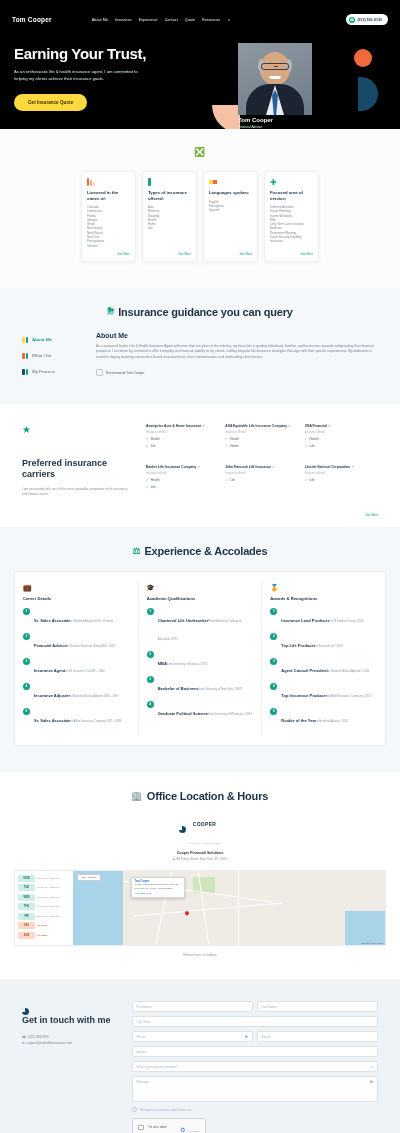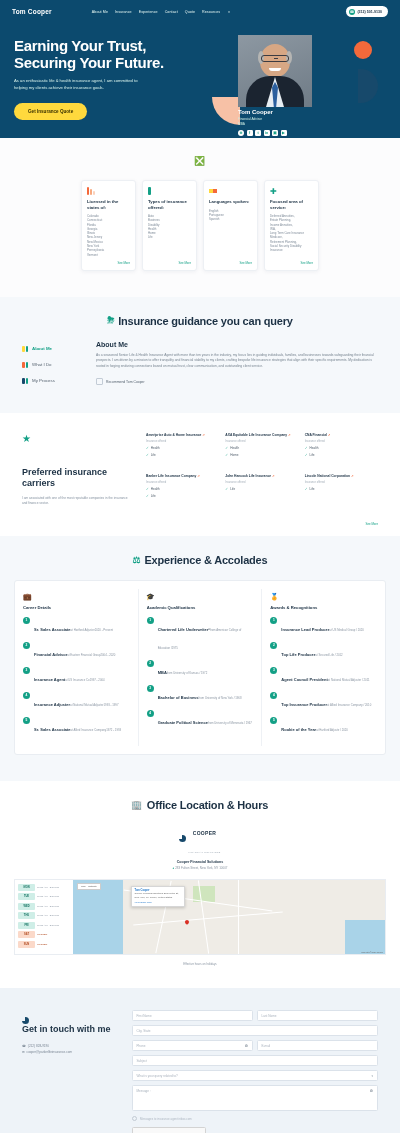--- a/index.html
+++ b/index.html
@@ -6,21 +6,21 @@
   body {
     width: 400px;
     font-family: "Liberation Sans", sans-serif;
     background: #ffffff;
     color: #1c3144;
     -webkit-font-smoothing: antialiased;
   }
   .page { width: 400px; overflow: hidden; }
 
   
-  .hero { background: #0c4a6e; padding: 0 0 18px 0; position: relative; overflow: hidden; }
+  .hero { background: #000000; padding: 8px 0 18px 0; position: relative; overflow: hidden; }
   .nav {
     display: flex; align-items: center; padding: 6px 12px 4px 12px;
   }
   .brand { color: #fff; font-size: 6.5px; font-weight: bold; letter-spacing: .2px; }
   .nav-links { display: flex; gap: 7px; margin-left: 40px; align-items: center; }
   .nav-link { color: #eafaf5; font-size: 3.6px; letter-spacing: .1px; }
   .nav-caret { font-size: 3px; color: #eafaf5; margin-left: 1px; }
   .phone-pill {
     margin-left: auto; background: #fff; border-radius: 10px;
     padding: 2.5px 6px 2.5px 3px; display: flex; align-items: center; gap: 2.5px;
@@ -278,21 +278,20 @@
       </div>
       <div class="phone-pill">
         <span class="phone-ic">☎</span>
         <span class="phone-num">(312) 501-9130</span>
       </div>
     </nav>
 
     <div class="hero-body">
       <div class="hero-left">
         <div class="hero-h1">Earning Your Trust,</div>
-        <div class="hero-h1">Securing Your Future.</div>
         <div class="hero-sub">As an enthusiastic life &amp; health insurance agent, I am committed to helping my clients achieve their insurance goals.</div>
         <button class="hero-btn">Get Insurance Quote</button>
       </div>
       <div class="hero-right">
         <div class="blob-orange"></div>
         <div class="blob-navy"></div>
         <div class="blob-peach"></div>
         <div class="portrait">
           <div class="p-bg"></div>
           <div class="p-head"></div>

